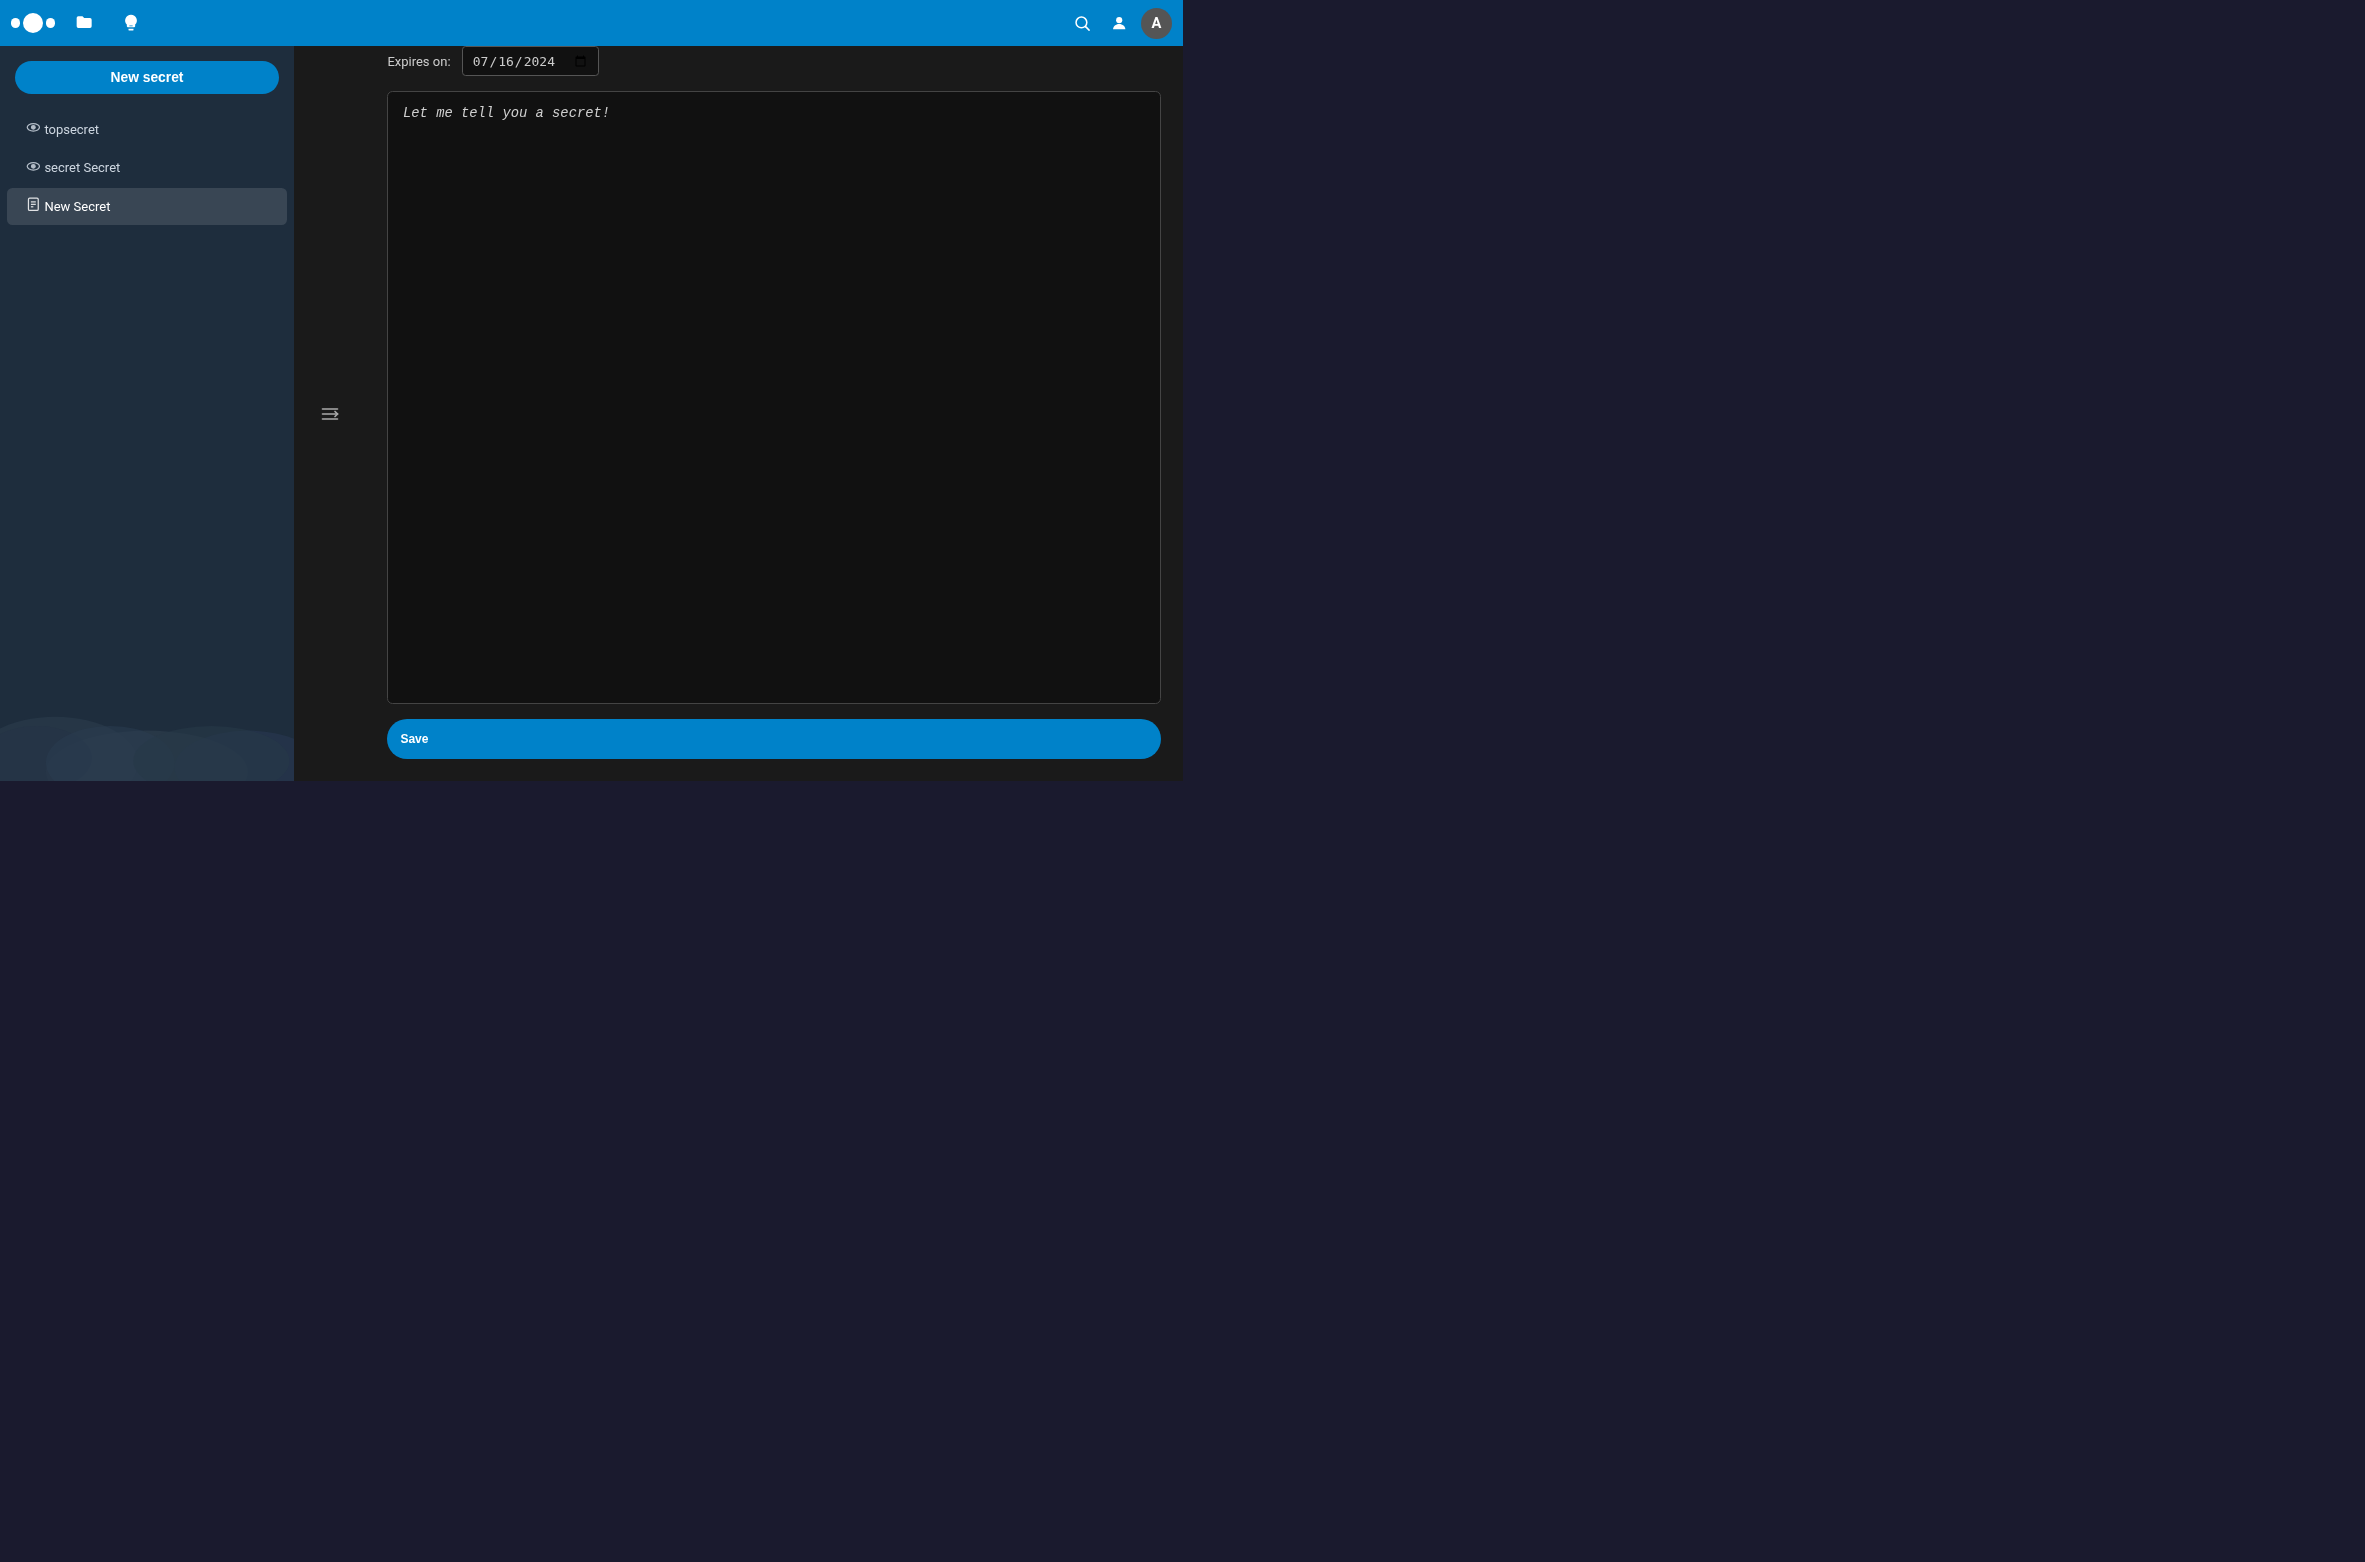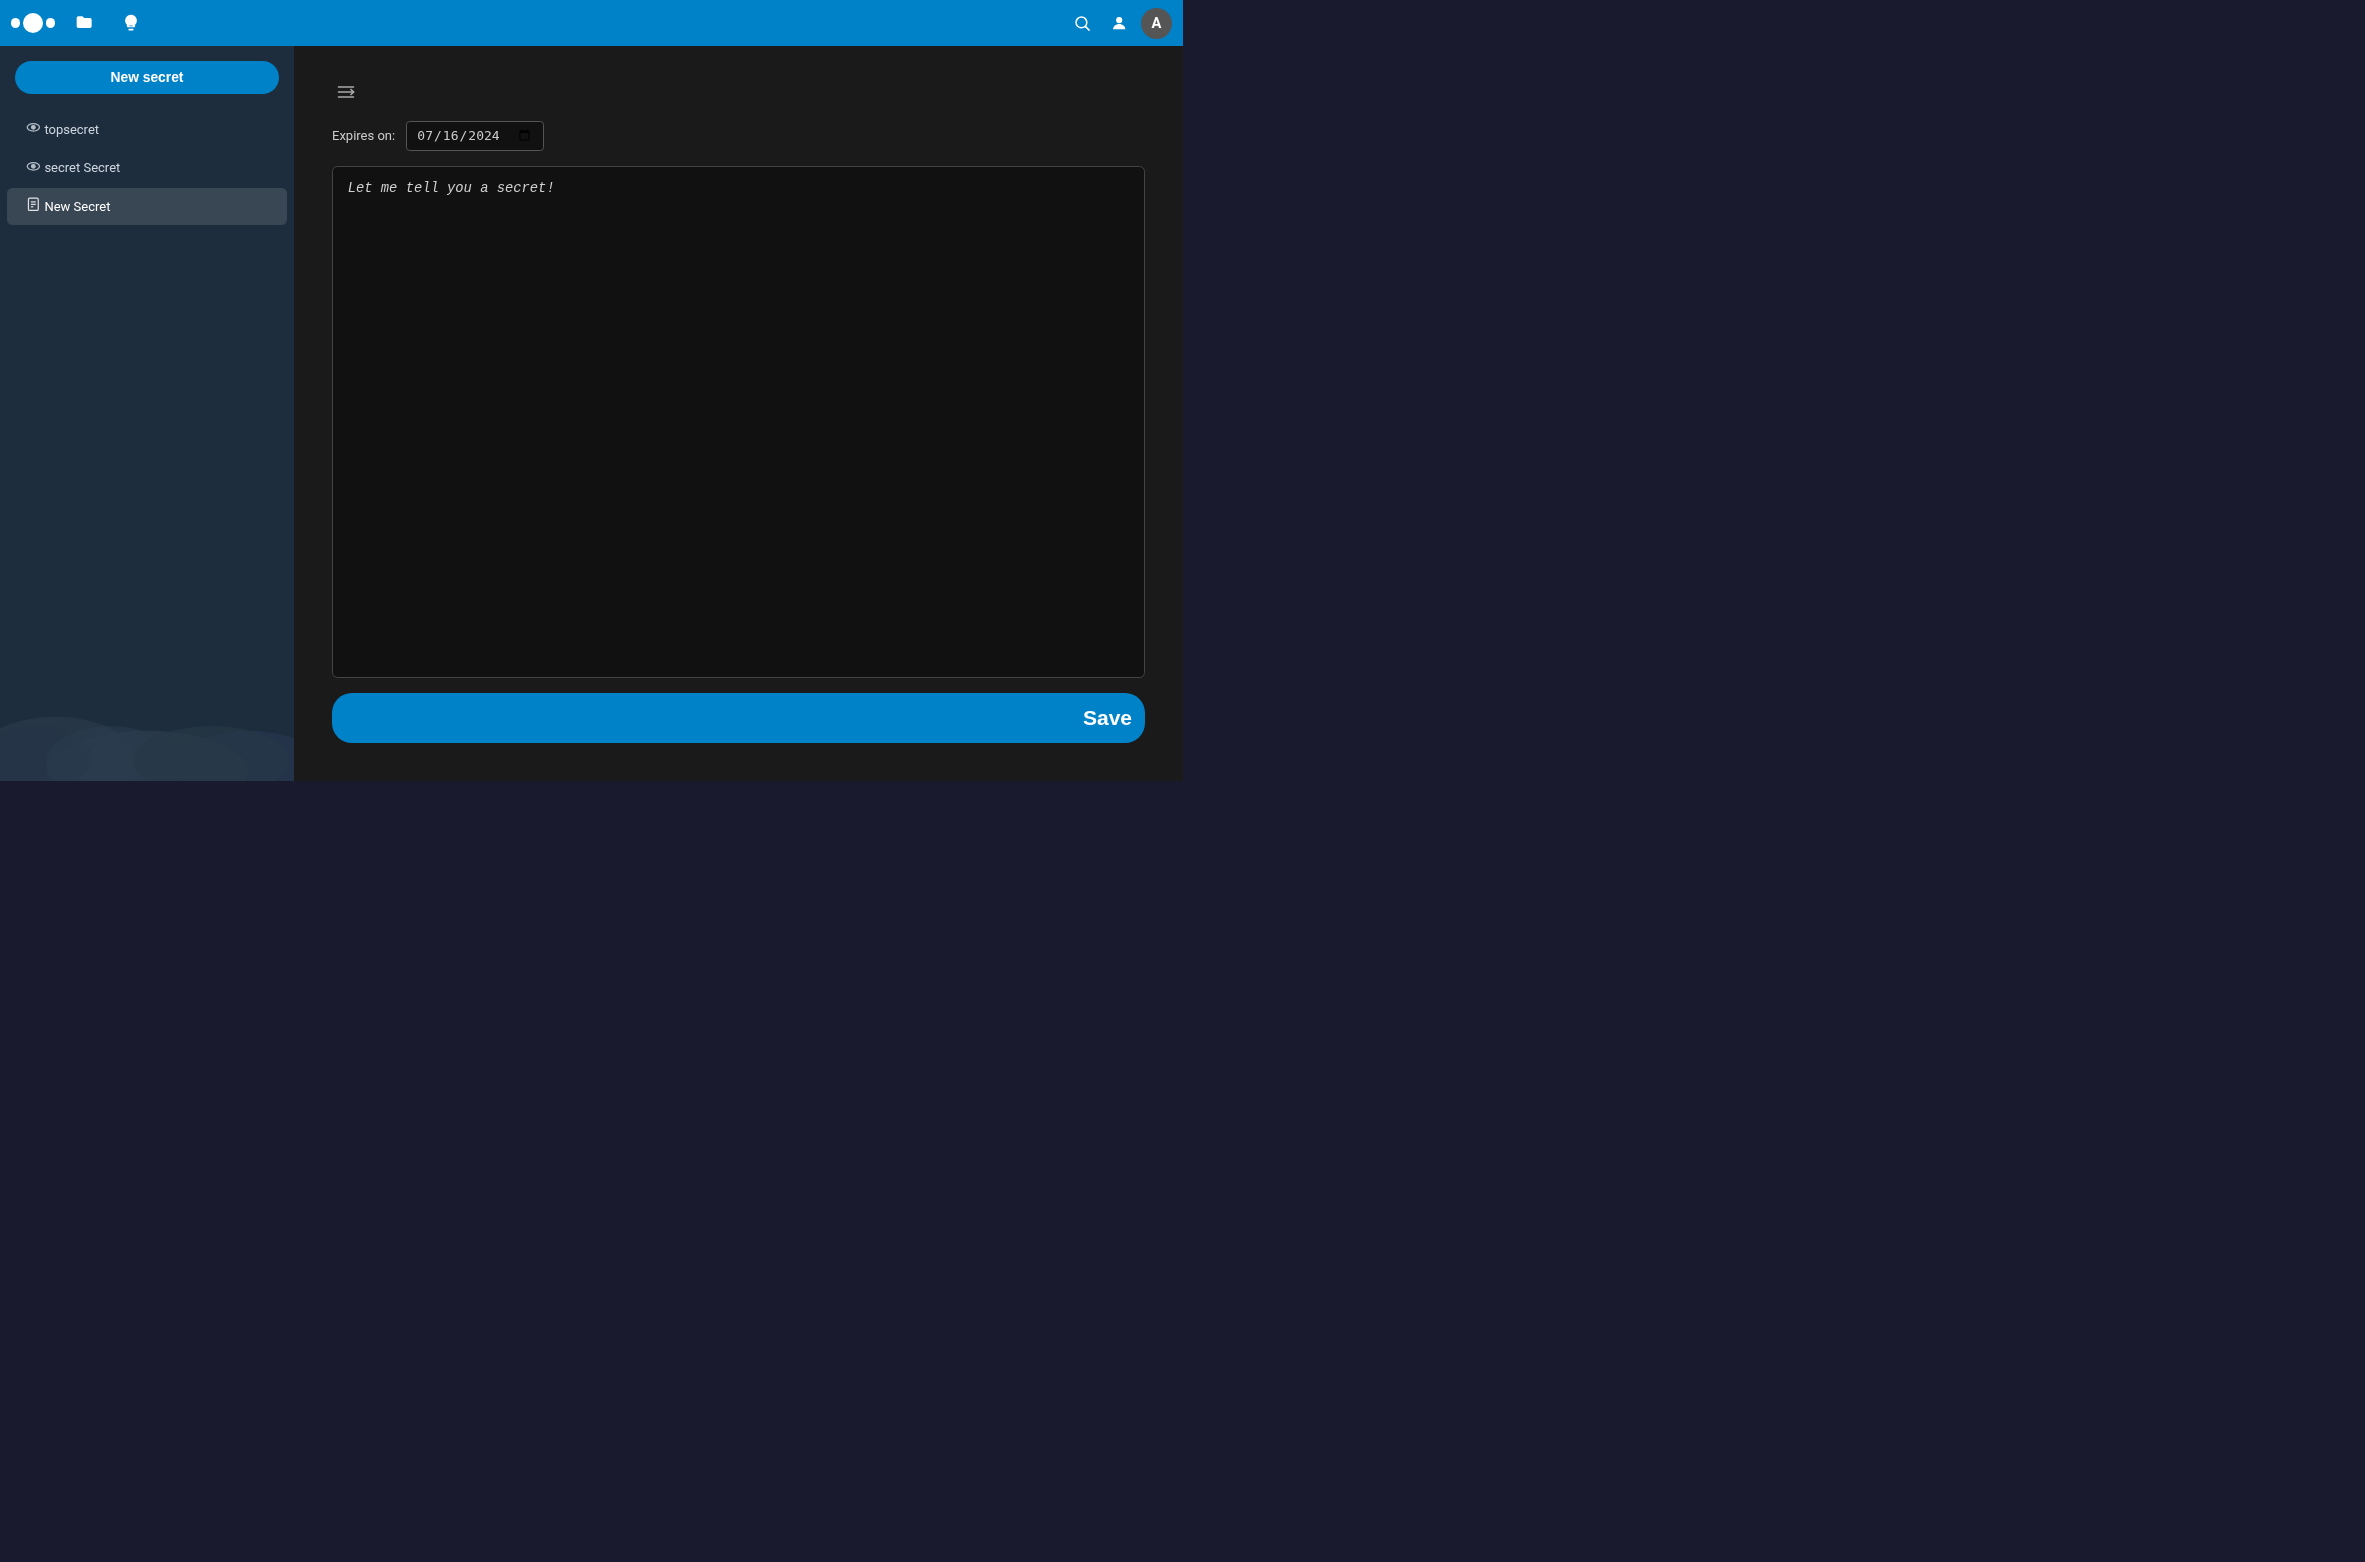--- a/index.html
+++ b/index.html
@@ -152,22 +152,22 @@
 
     .sidebar-item-label {
       font-size: 13px;
     }
 
     
     .content-area {
       flex: 1;
       background: #1a1a1a;
       display: flex;
-      flex-direction: column;
-      padding: 16px;
+      flex-direction: row;
+      padding: 0;
       position: relative;
     }
 
     .content-toolbar {
       padding: 16.5px 22px 11px;
       display: flex;
       align-items: center;
     }
 
     .hamburger-icon {
@@ -225,24 +225,24 @@
       font-style: italic;
     }
 
     .save-btn {
       width: 100%;
       padding: 13px;
       background: #0082c9;
       color: white;
       border: none;
       border-radius: 20px;
-      font-size: 21px;
+      font-size: 12px;
       font-weight: 600;
       cursor: pointer;
-      text-align: right;
+      text-align: left;
     }
 
     
     .cloud-svg {
       position: absolute;
       bottom: 0;
       left: 0;
       width: 100%;
     }
   </style>

